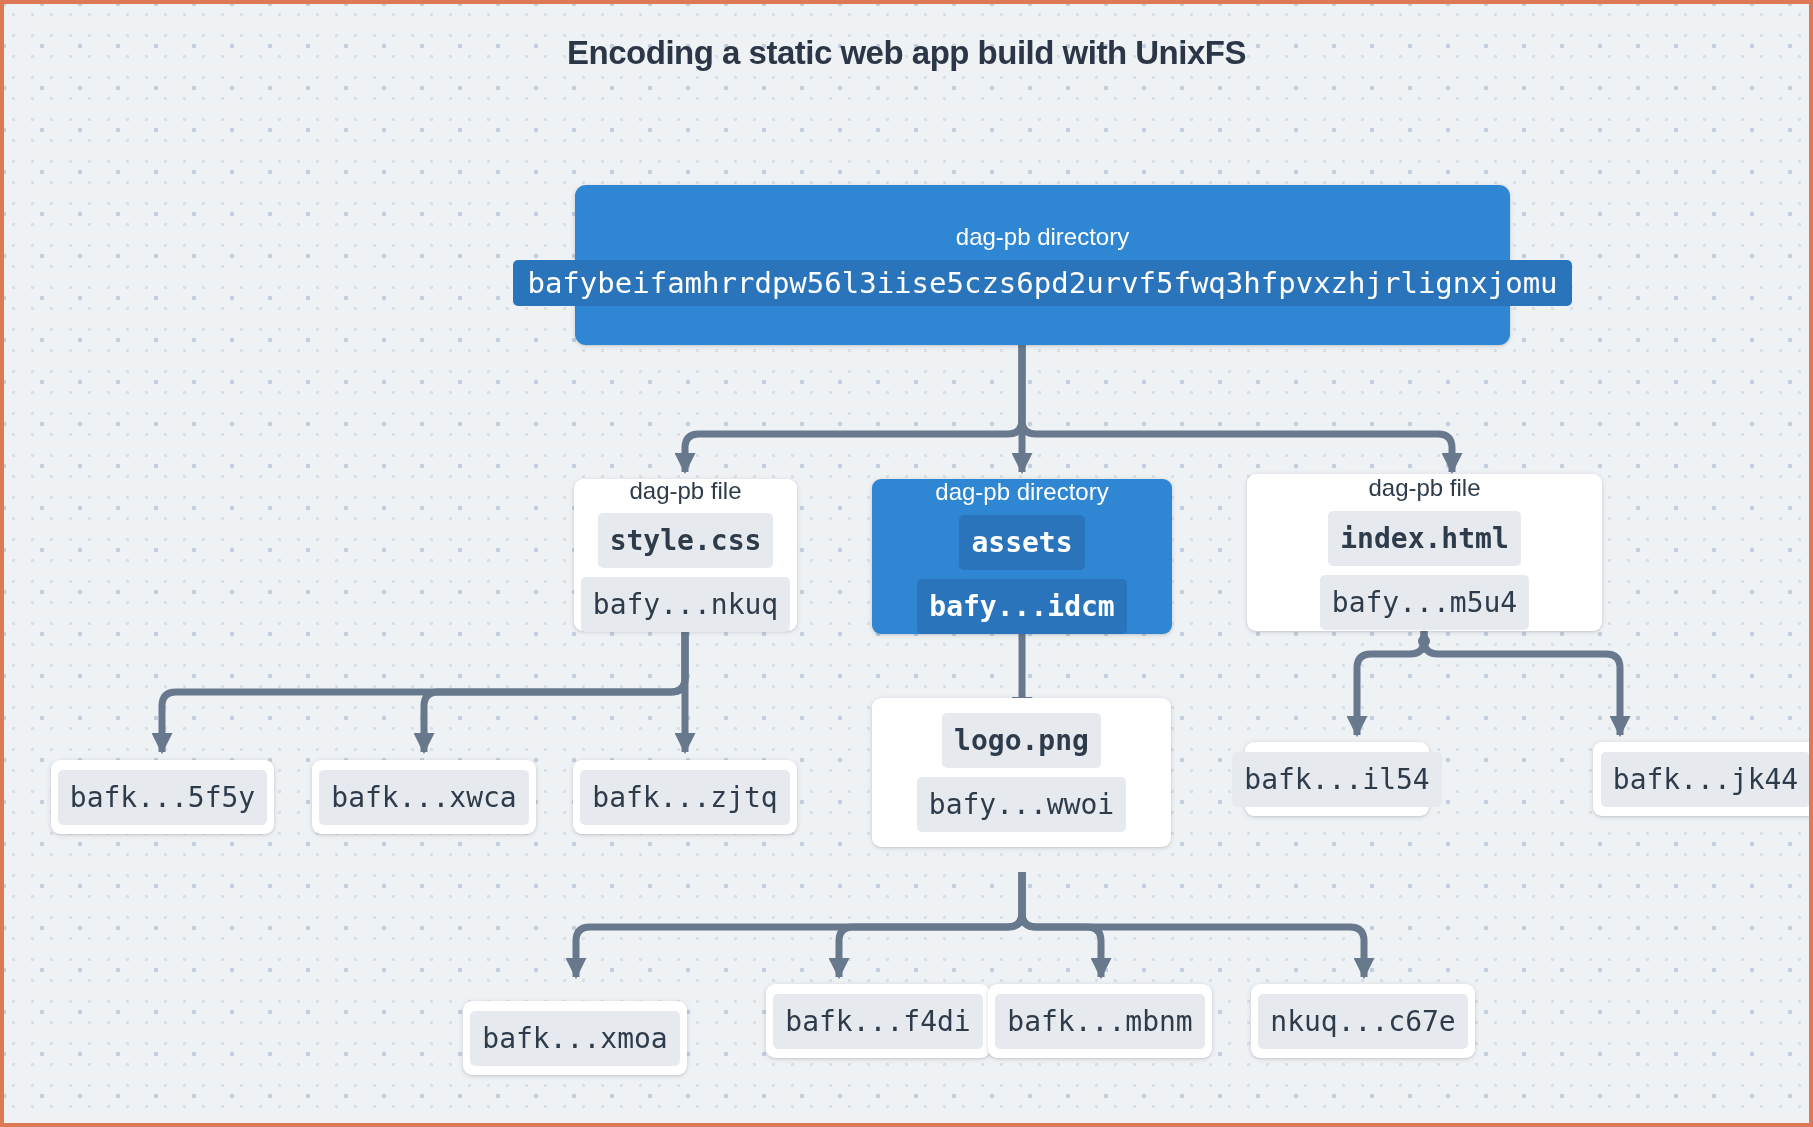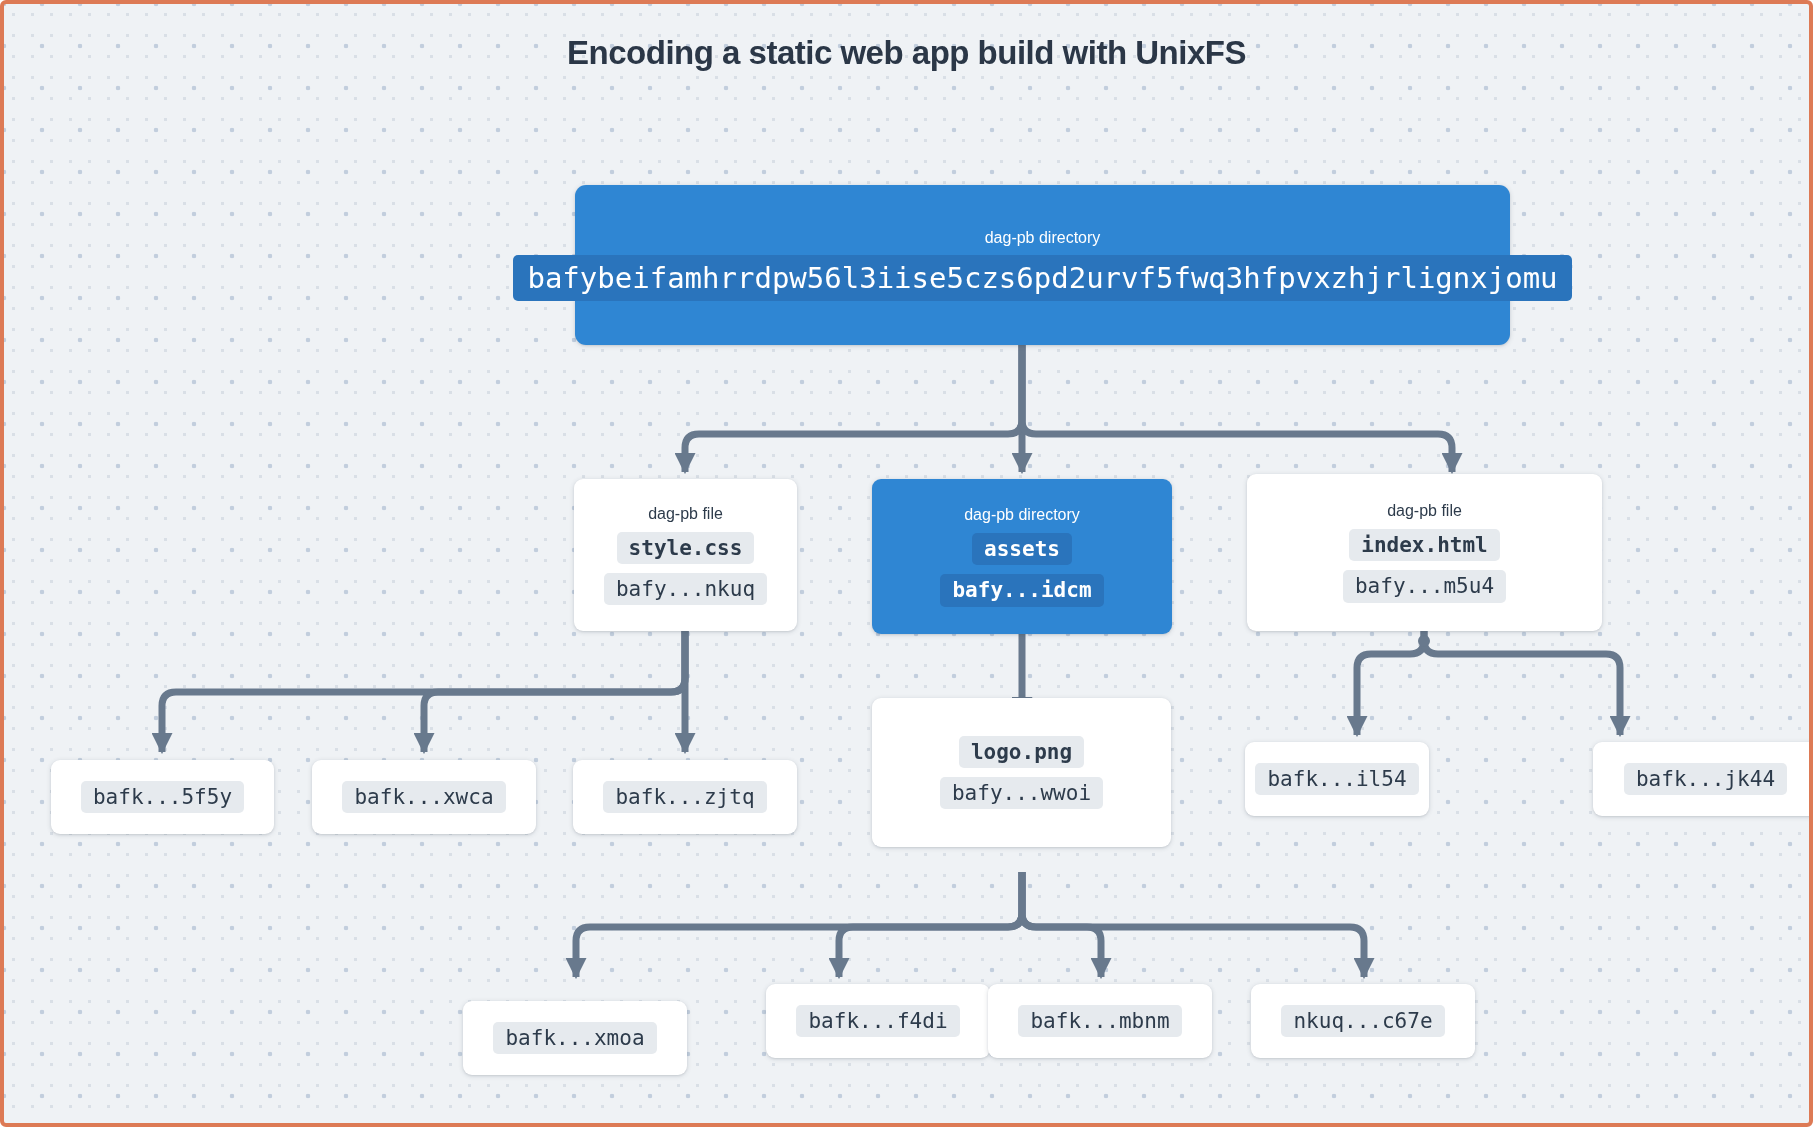--- a/index.html
+++ b/index.html
@@ -3,21 +3,21 @@
 <meta charset="utf-8">
 <style>
   html,body { margin:0; padding:0; }
   body { font-family:"Liberation Sans", sans-serif; }
 
   .frame {
     position:relative;
     width:1813px; height:1127px;
     box-sizing:border-box;
     border:4px solid #DD7A55;
-    border-radius:6px;
+    border-radius:0;
     overflow:hidden;
     background-color:#EFF2F5;
     background-image:
       radial-gradient(circle, #C2CEDD 2px, transparent 2.6px),
       radial-gradient(circle, #D9DFE6 1.5px, transparent 2px);
     background-size: 38px 42px, 19px 21px;
     background-position: 19px 21px, 0 0;
     text-decoration: underline;
   }
 
@@ -35,28 +35,28 @@
     display:flex; flex-direction:column;
     align-items:center; justify-content:center;
     gap:9px;
     background:#FFFFFF;
     border-radius:9px;
     box-shadow:0 1px 5px rgba(45,59,75,.16), 0 1px 2px rgba(45,59,75,.10);
     box-sizing:border-box;
   }
   .node.blue { background:#2F86D3; }
 
-  .type-label { font-size:16px; color:#2D3B4B; line-height:1.1; }
+  .type-label { font-size:24px; color:#2D3B4B; line-height:1.1; }
   .node.blue .type-label { color:#FFFFFF; }
 
   .pill {
     font-family:"DejaVu Sans Mono", monospace;
-    font-size:21px; line-height:1.25;
+    font-size:28px; line-height:1.25;
     background:#E6EAEE; color:#2D3B4B;
-    padding:3px 12px; border-radius:5px;
+    padding:10px 12px; border-radius:5px;
     white-space:nowrap;
   }
   .pill.bold { font-weight:bold; }
   .node.blue .pill { background:#2A74BC; color:#FFFFFF; }
   .pill.root-cid { font-size:29px; padding:5px 14px; }
 
   
   .n-root   { left:571px;  top:181px; width:935px; height:160px; border-radius:11px; }
   .n-style  { left:570px;  top:475px; width:223px; height:152px; }
   .n-assets { left:868px;  top:475px; width:300px; height:155px; }

